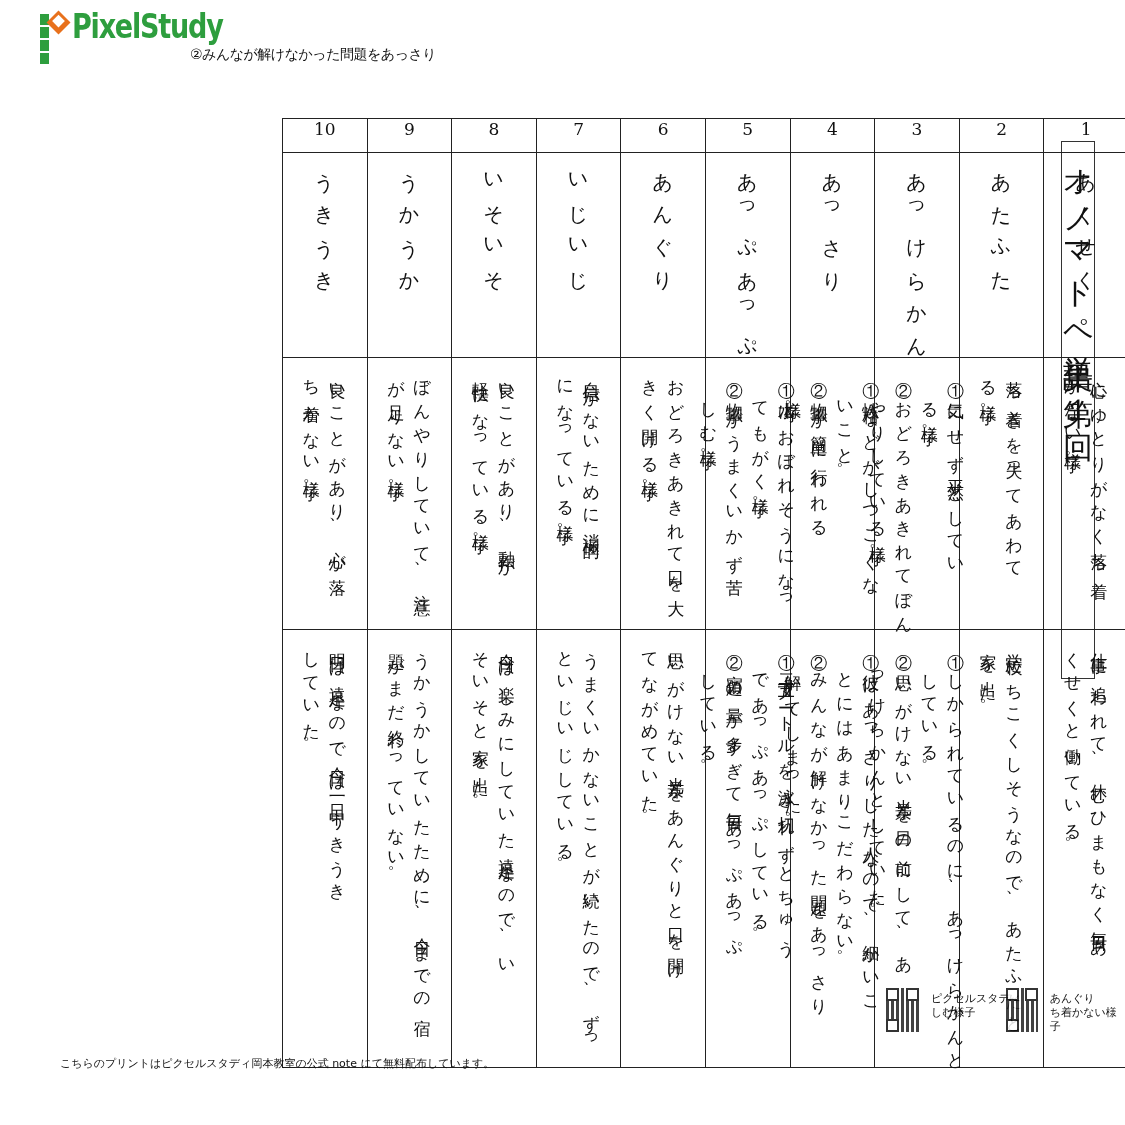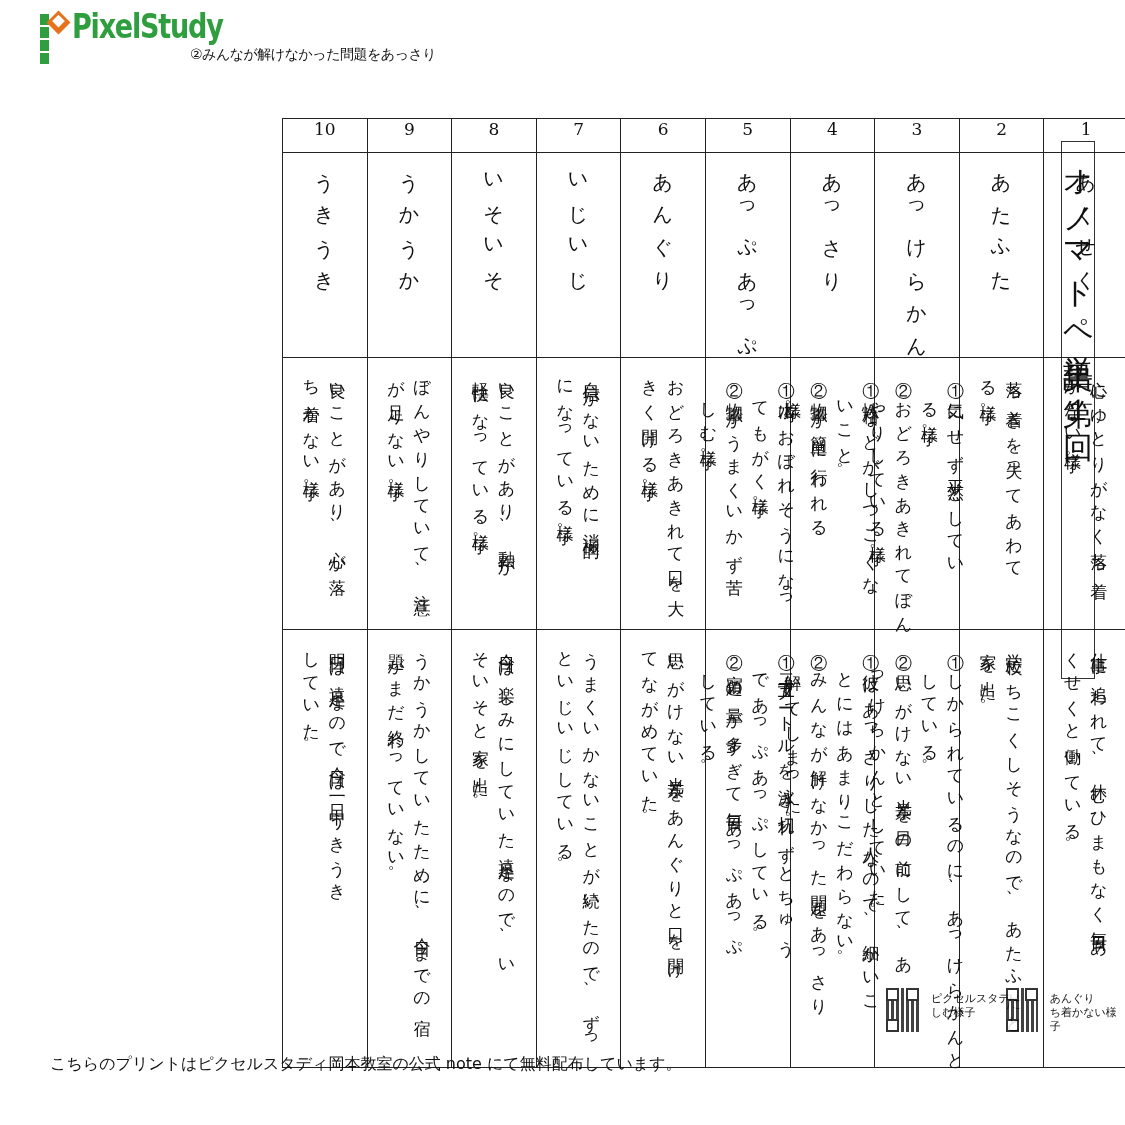--- a/index.html
+++ b/index.html
@@ -33,22 +33,22 @@
   .word-row td { height:166px; }
   .mean-row td { height:267px; }
   .ex-row td { height:437px; }
   .cellwrap { height:100%; display:flex; justify-content:center; }
   .vt { writing-mode:vertical-rl; text-orientation:upright; font-size:17px; line-height:26px;
         letter-spacing:4.5px; padding-top:10px; white-space:pre-wrap; }
   .vt.word { font-size:20px; letter-spacing:10px; padding-top:6px; }
   .line { display:block; }
 
   
-  .footer-text { position:absolute; left:50px; top:1054px; font-family:"DejaVu Sans", "Liberation Sans", sans-serif;
-        font-size:16px; line-height:20px; color:#111; }
+  .footer-text { position:absolute; left:60px; top:1054px; font-family:"DejaVu Sans", "Liberation Sans", sans-serif;
+        font-size:11px; line-height:20px; color:#111; }
   .qr-block { position:absolute; top:988px; display:flex; align-items:flex-start; gap:12px; }
   .qr { width:33px; height:44px; position:relative;
         background:
           repeating-linear-gradient(90deg,#222 0 3px,#fff 3px 5px),
           #fff; opacity:0.85; }
   .qr::before, .qr::after { content:""; position:absolute; width:9px; height:9px; border:2px solid #111; background:#fff; }
   .qr::before { left:0; top:0; }
   .qr::after { right:0; top:0; }
   .qr .c3 { position:absolute; left:0; bottom:0; width:9px; height:9px; border:2px solid #111; background:#fff; }
   .qr-label { font-family:"DejaVu Sans", "Liberation Sans", sans-serif; font-size:11px; line-height:14px; padding-top:4px; }

